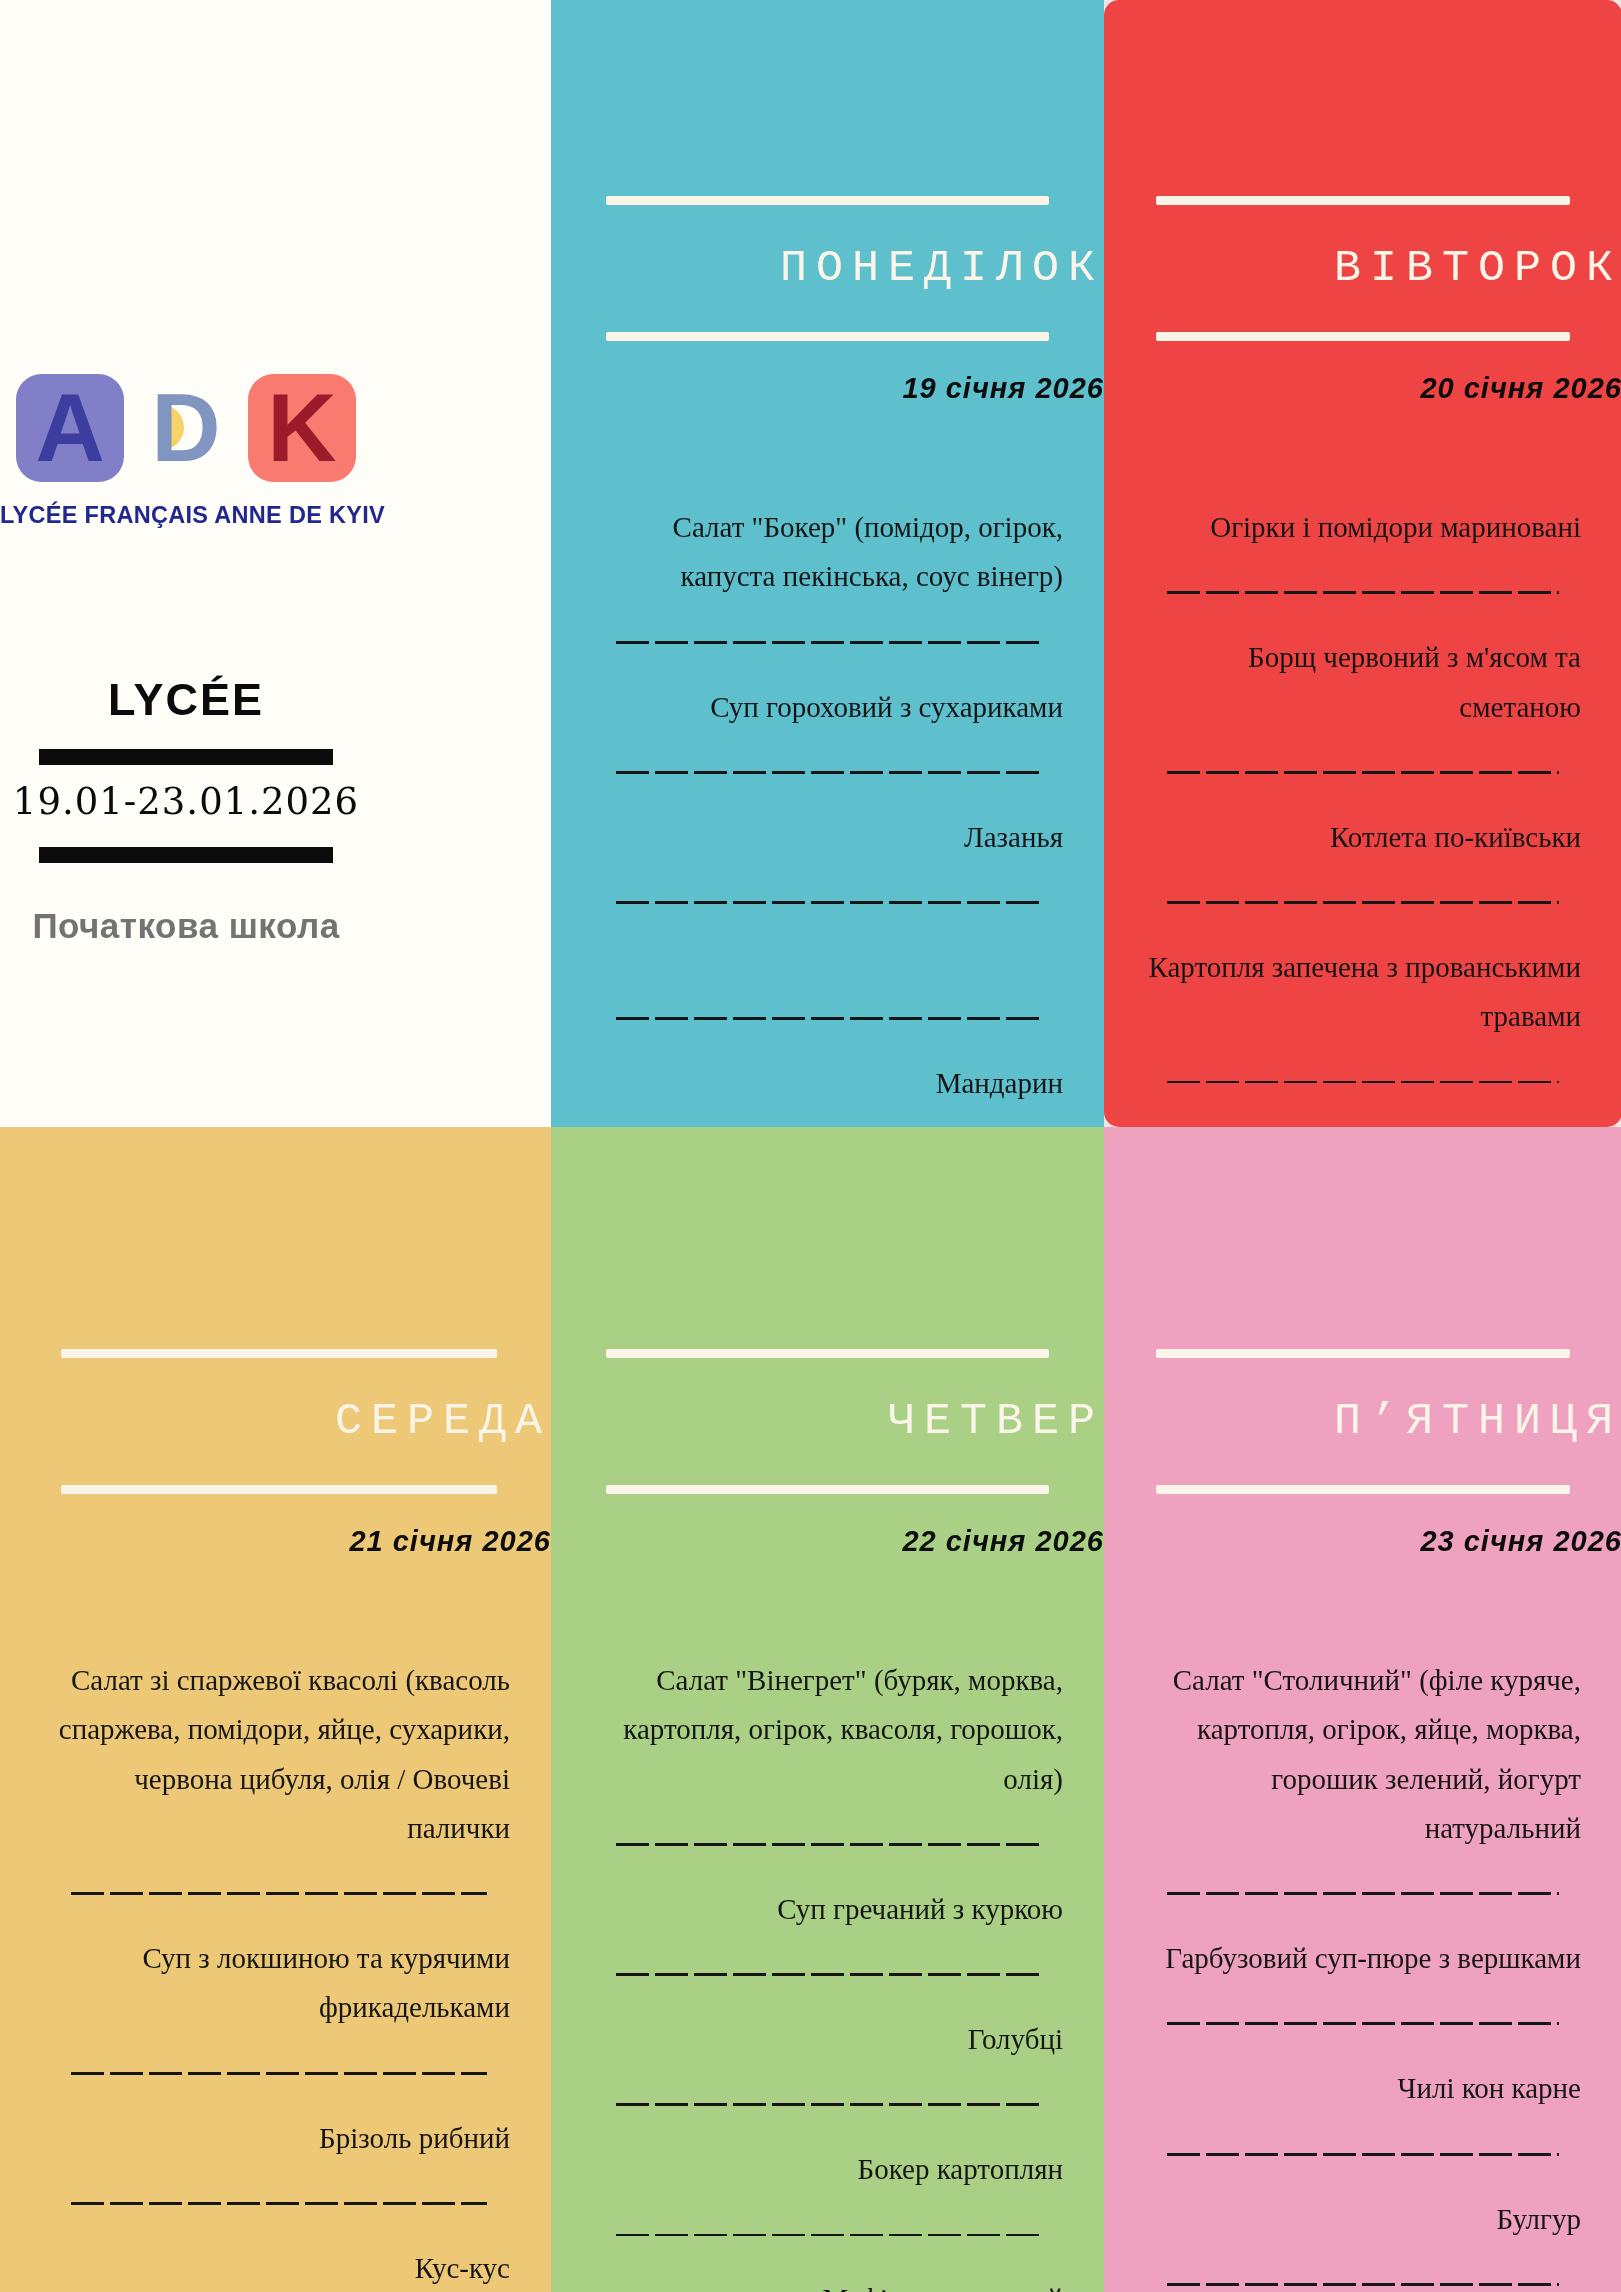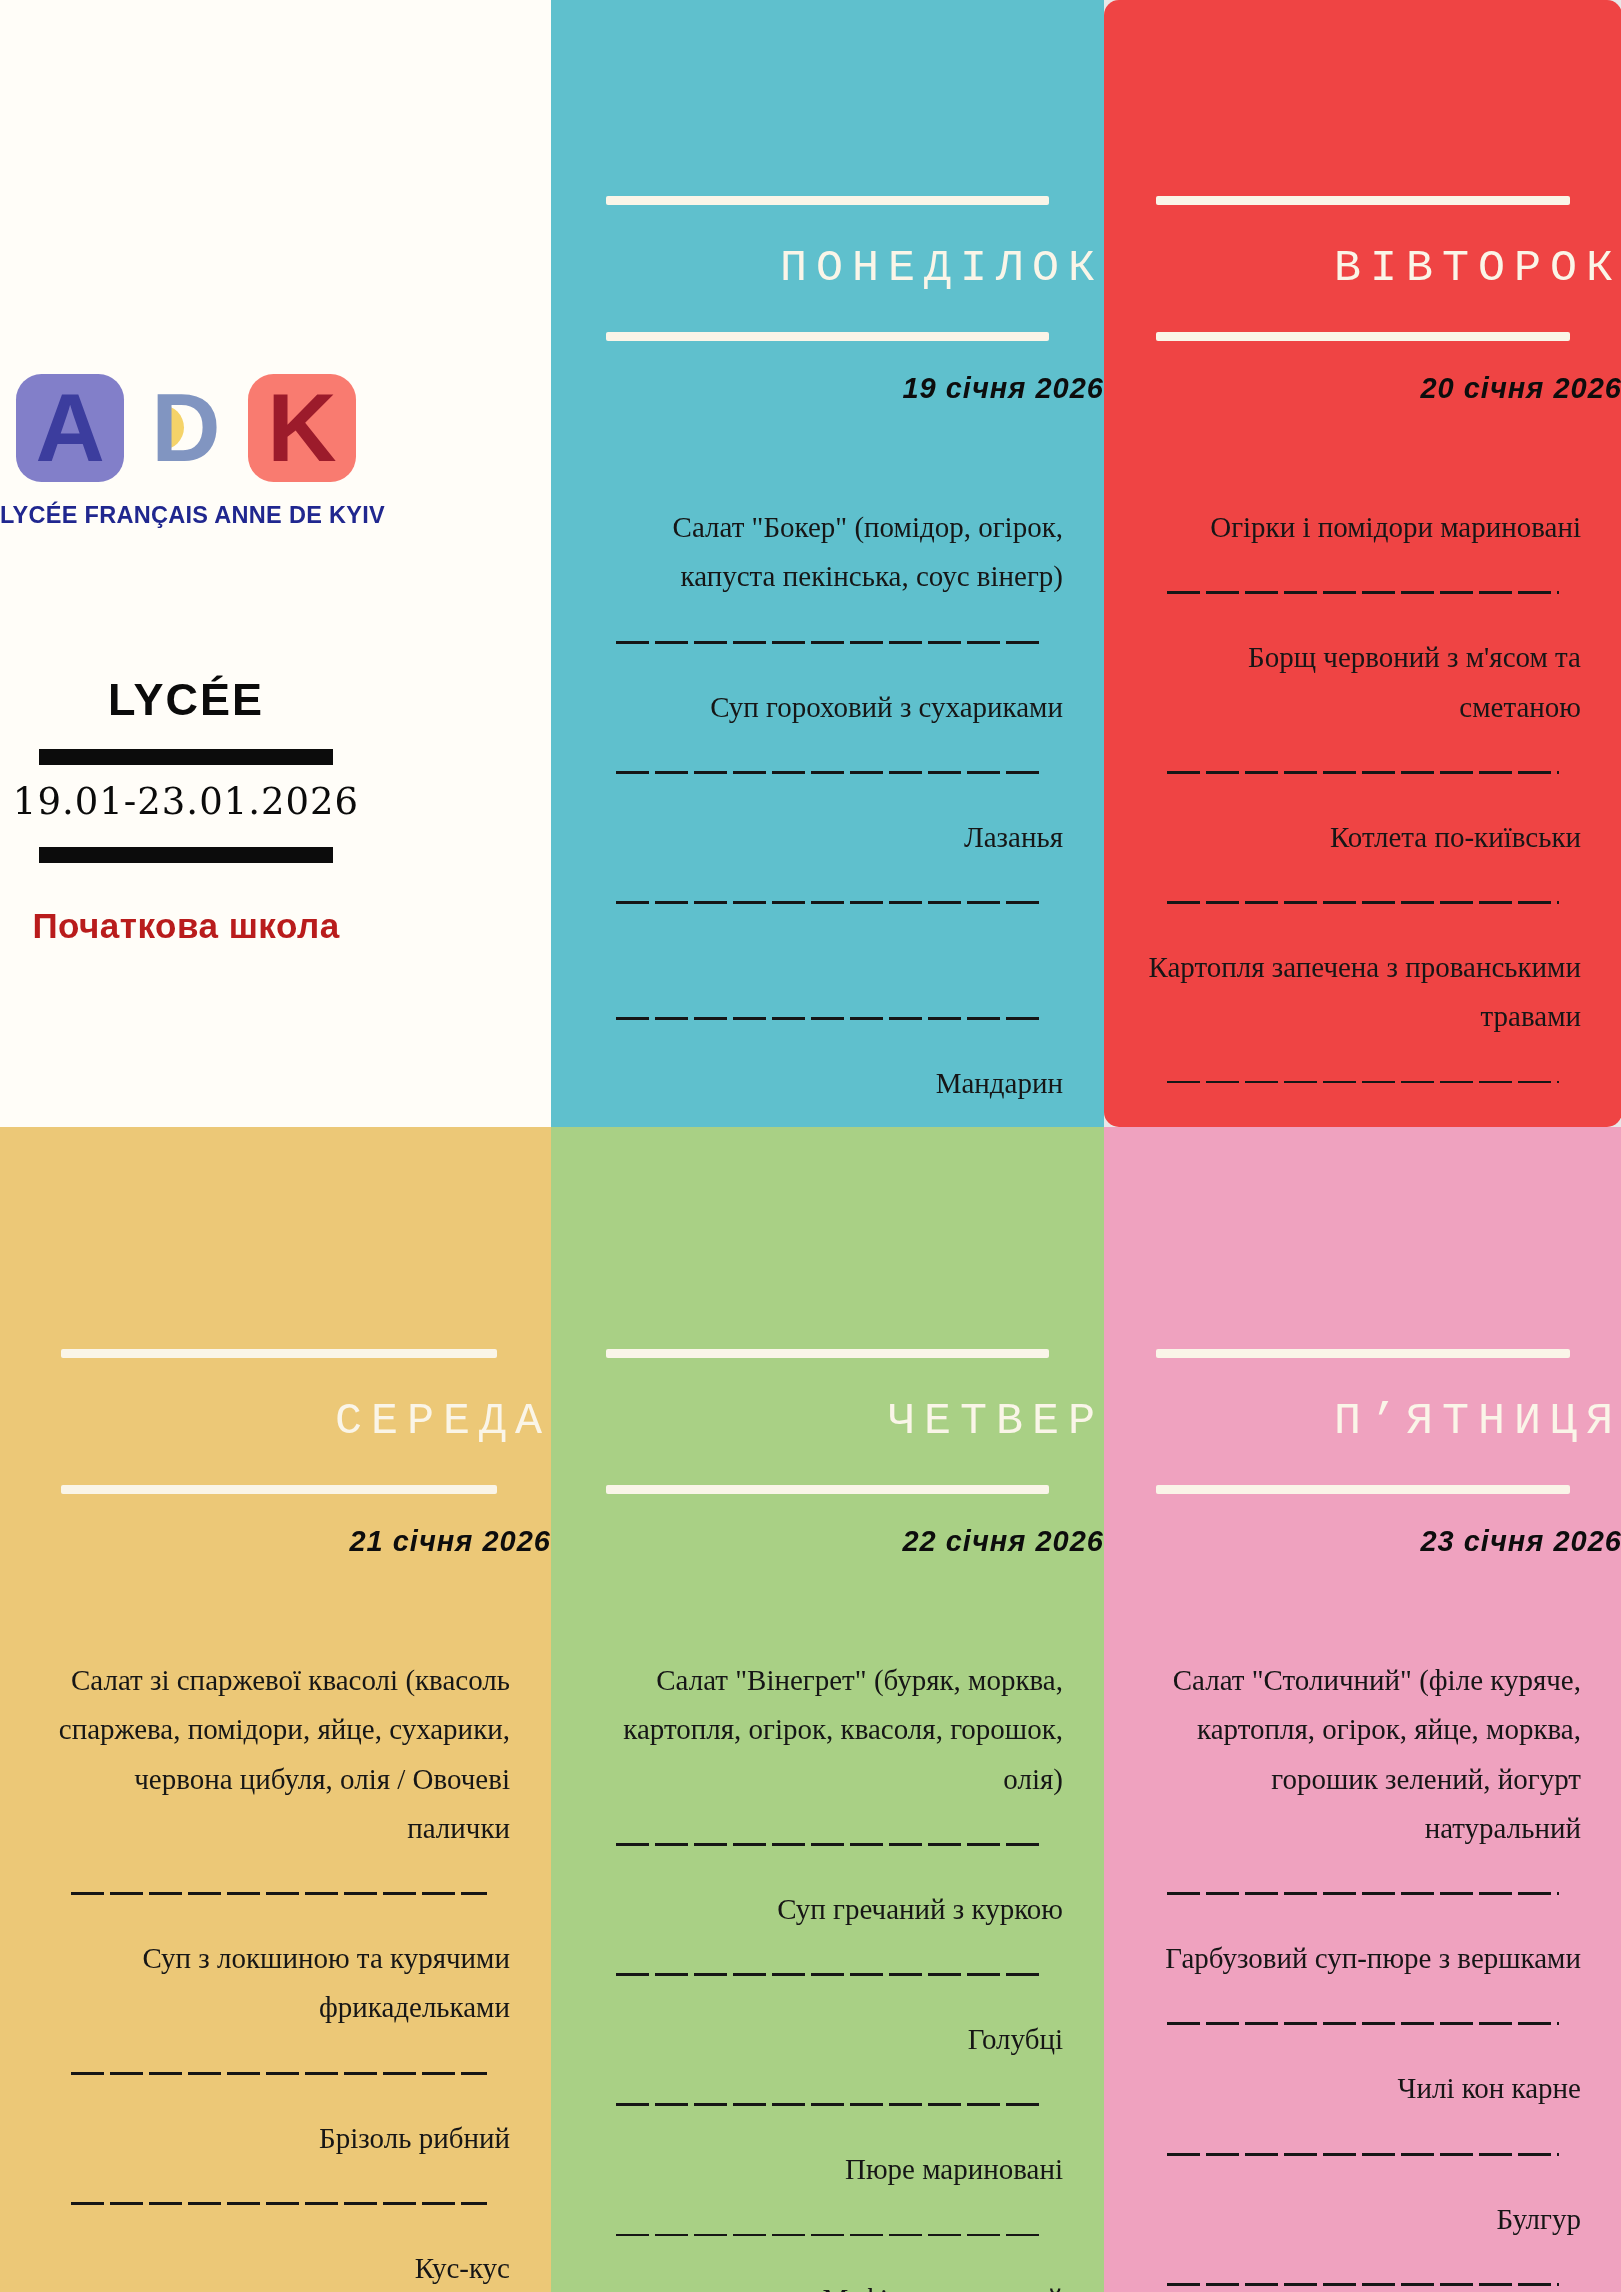--- a/index.html
+++ b/index.html
@@ -41,21 +41,21 @@
     letter-spacing:2px;
   }
   .title-bar{
     width:294px;height:15.7px;background:#0c0c0c;margin:23.5px auto 0;
   }
   .date-range{
     margin:15.7px auto;font-family:"DejaVu Serif",serif;font-size:37px;
     color:#0b0b0b;letter-spacing:1px;
   }
   .subtitle{
-    margin-top:43px;font-size:35px;font-weight:700;color:#b91c1c;
+    margin-top:43px;font-size:35px;font-weight:700;color:#737373;
     letter-spacing:0.5px;
   }
 
   
   .day-card{text-align:right;}
   .day-rule{
     width:80%;height:8.8px;background:#faf5e8;border-radius:2px;margin:0 auto;
   }
   .row1 .rule-top{margin-top:196px;}
   .row2 .rule-top{margin-top:222px;}
@@ -163,21 +163,21 @@
     <h2 class="day-name">ЧЕТВЕР</h2>
     <div class="day-rule rule-bottom"></div>
     <div class="day-date">22 січня 2026</div>
     <div class="menu-list">
         <div class="menu-item">Салат "Вінегрет" (буряк, морква, картопля, огірок, квасоля, горошок, олія)</div>
         <div class="menu-rule"></div>
         <div class="menu-item">Суп гречаний з куркою</div>
         <div class="menu-rule"></div>
         <div class="menu-item">Голубці</div>
         <div class="menu-rule"></div>
-        <div class="menu-item">Пюре мариновані</div>
+        <div class="menu-item">Бокер картоплян</div>
         <div class="menu-rule"></div>
         <div class="menu-item">Мафін шоколадний</div>
       </div>
   </section>
     <section class="cell day-card row2" style="background: rgb(239, 162, 191);">
     <div class="day-rule rule-top"></div>
     <h2 class="day-name">П’ЯТНИЦЯ</h2>
     <div class="day-rule rule-bottom"></div>
     <div class="day-date">23 січня 2026</div>
     <div class="menu-list">

